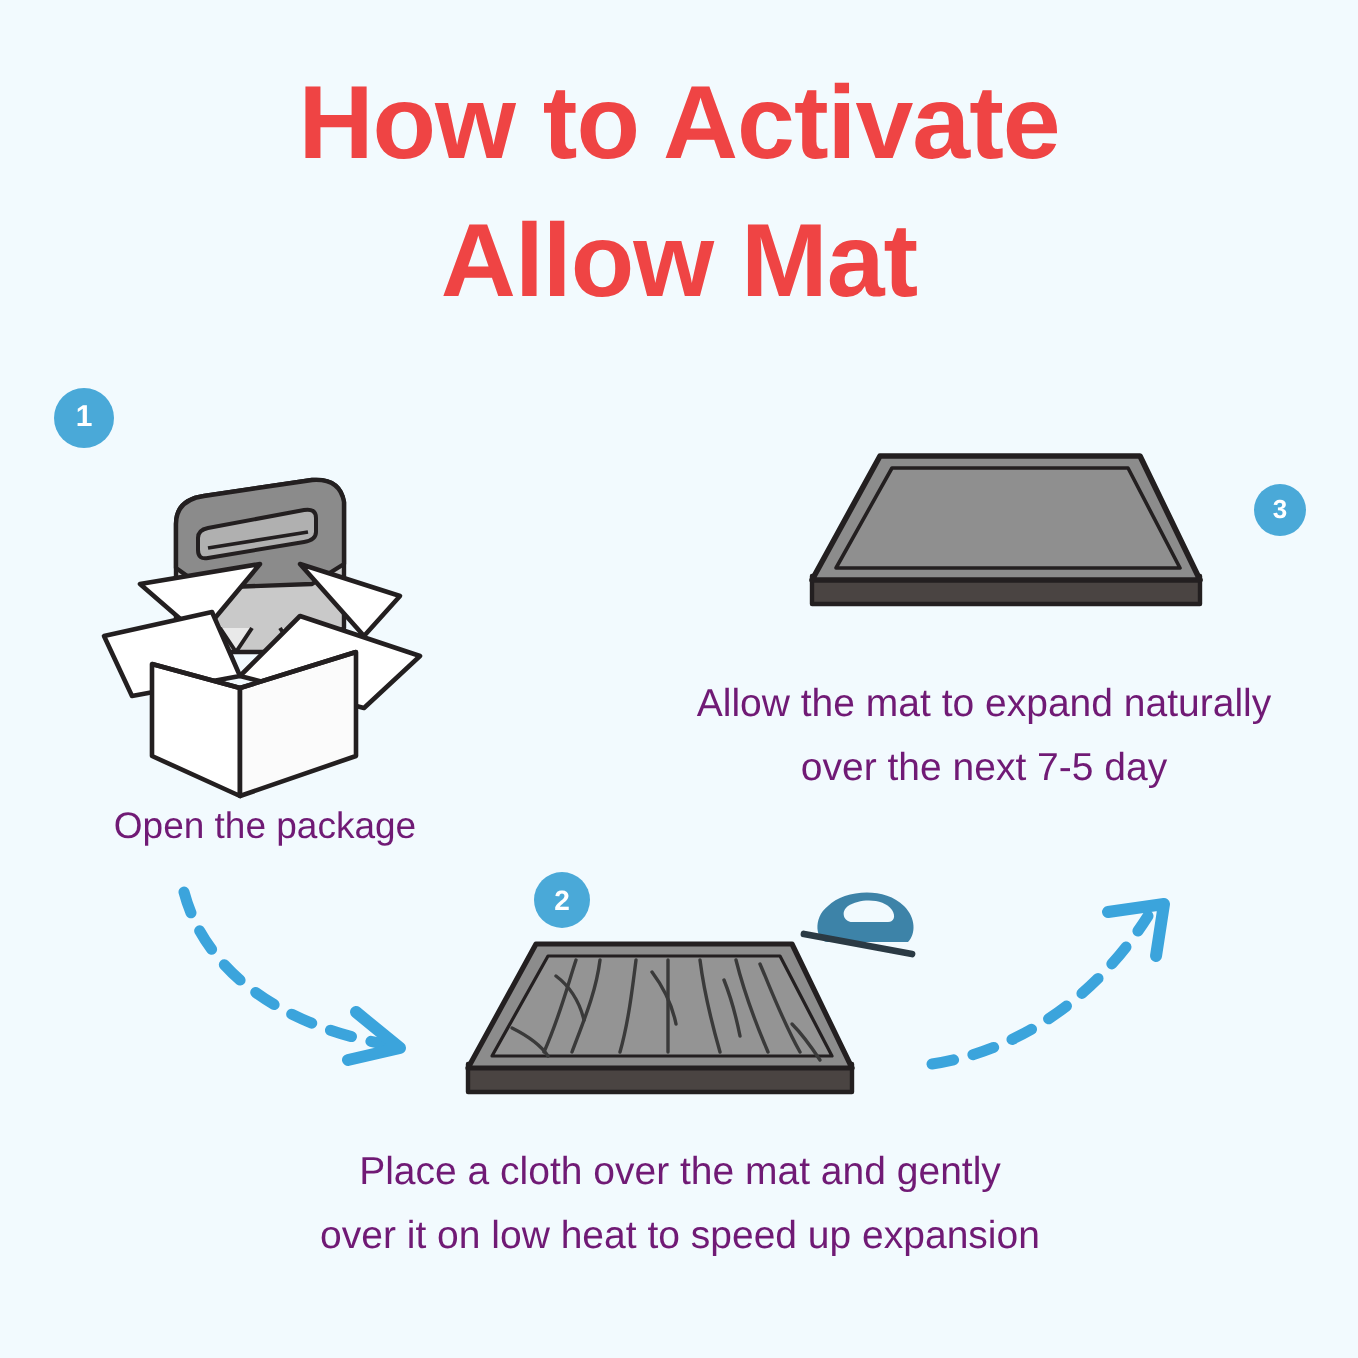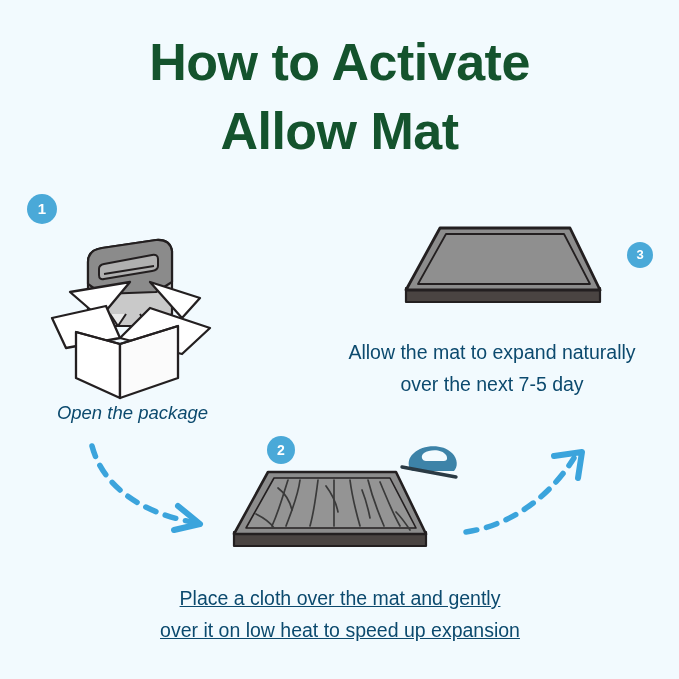--- a/index.html
+++ b/index.html
@@ -18,21 +18,21 @@
     -webkit-font-smoothing: antialiased;
   }
 
   
   .title-block {
     position: absolute;
     left: 0;
     top: 28px;
     width: 679px;
     text-align: center;
-    color: #14532d;
+    color: #ef4444;
     font-weight: 700;
     font-size: 52px;
     line-height: 1.33;
     letter-spacing: -0.5px;
   }
   .title-line {
     display: block;
   }
 
   
@@ -60,37 +60,35 @@
   #badge-3 {
     left: 627px; top: 242px;
     width: 26px; height: 26px;
     line-height: 26px;
     font-size: 13px;
   }
 
   
   .caption {
     position: absolute;
-    color: #0c4a6e;
+    color: #701a75;
     font-size: 19px;
     line-height: 1.62;
     text-align: center;
     font-family: "Liberation Sans", sans-serif;
   }
   #caption-1 {
     left: 10px; top: 398px;
     width: 245px;
     font-size: 18.5px;
-    font-style: italic;
   }
   #caption-2 {
-    left: 110px; top: 583px;
+    left: 110px; top: 571px;
     width: 460px;
     font-size: 19.5px;
-    text-decoration: underline;
   }
   #caption-3 {
     left: 305px; top: 337px;
     width: 374px;
     font-size: 19.5px;
   }
   .caption .line { display: block; }
 
   
   .art {

